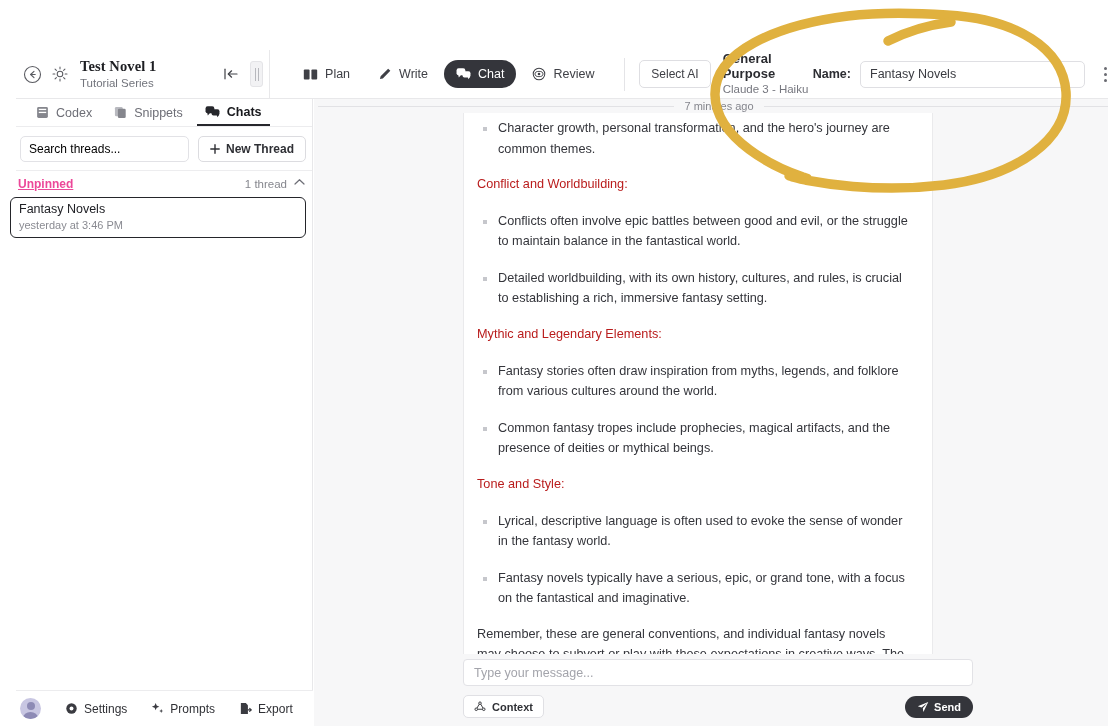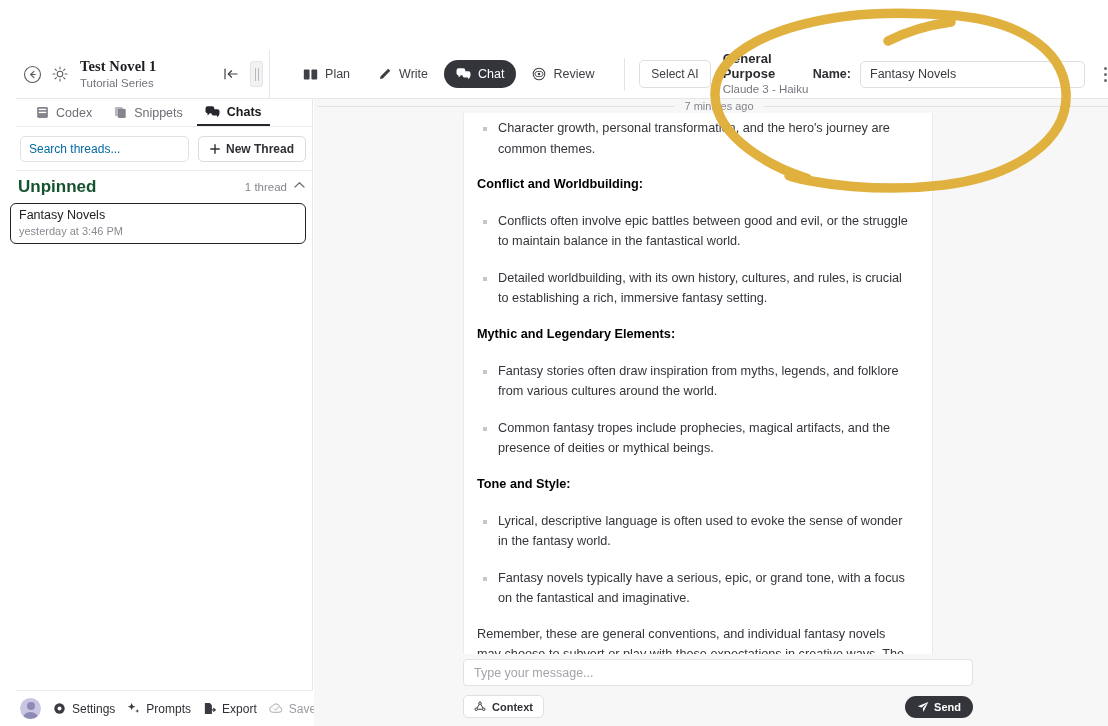--- a/index.html
+++ b/index.html
@@ -125,57 +125,57 @@
   .tab svg { display:block; }
 
   .search-row {
     display: flex; align-items: center; gap: 9px;
     padding: 9px 6px 8px 4px;
   }
   .search-input {
     flex: 1 1 auto; height: 26px;
     border: 1px solid #e2e2e6; border-radius: 5px;
     background: #fff; display: flex; align-items: center;
-    padding: 0 8px; font-size: 12px; color: #0369a1;
+    padding: 0 8px; font-size: 12px; color: #000000;
   }
   .new-thread {
     height: 26px; padding: 0 11px; border-radius: 5px;
     border: 1px solid #dcdce0; background: #fff;
     display: flex; align-items: center; gap: 6px;
     font-size: 12px; font-weight: 700; color: #2f3035;
     white-space: nowrap;
     text-align: right;
   }
 
   .group-head {
     display: flex; align-items: center;
     padding: 6px 7px 6px 2px;
     border-top: 1px solid #ededef;
   }
-  .group-title { font-size: 17px; font-weight: 700; color: #14532d; }
+  .group-title { font-size: 12px; font-weight: 700; color: #ec4899; text-decoration: underline; }
   .group-right { margin-left: auto; display:flex; align-items:flex-start; gap:7px;}
   .group-count { font-size: 11.5px; color: #86878e; }
 
   .thread-item {
     position: relative; left: -6px;
     width: 296px; height: 41px;
     border: 1.6px solid #24252a; border-radius: 6px;
     background: #fff;
     padding: 4px 10px 0 8px;
   }
   .thread-name { font-size: 12.5px; color: #202126; line-height: 1.25; }
   .thread-time { font-size: 11px; color: #8a8b92; margin-top: 1px; }
 
   
   .sb-footer {
     position: absolute; left: 0; bottom: 0;
     width: 297px; height: 36px;
     border-top: 1px solid #ececee;
     background: #fff;
-    display: flex; align-items: center; gap: 12px;
+    display: flex; align-items: center; gap: 24px;
     padding-left: 4px;
   }
   .avatar {
     width: 21px; height: 21px; border-radius: 50%;
     background: #c8c6e2; position: relative; overflow: hidden;
     flex: 0 0 auto;
   }
   .avatar::before {
     content:""; position:absolute; left:6.5px; top:4px;
     width:8px; height:8px; border-radius:50%; background:#8d8ab5;
@@ -214,21 +214,21 @@
     width: 470px;
     background: #fff;
     border: 1px solid #eaeaec;
     border-radius: 8px;
     padding: 18px 24px 10px 13px;
   }
   .bubble p {
     margin: 0 0 15px 0;
     font-size: 12.7px; line-height: 1.62; color: #34353b;
   }
-  .bubble p.head { font-weight: 700; color: #000000; margin-bottom: 16px; }
+  .bubble p.head { font-weight: 400; color: #b91c1c; margin-bottom: 16px; }
   .bubble ul { margin: 0 0 15px 0; padding: 0; list-style: none; }
   .bubble li {
     position: relative; padding-left: 21px; margin-bottom: 16px;
     font-size: 12.7px; line-height: 1.62; color: #34353b;
   }
   .bubble li::before {
     content: ""; position: absolute; left: 6px; top: 9px;
     width: 4px; height: 4px; background: #c6c7cc;
   }
   .bubble li:last-child { margin-bottom: 0; }

